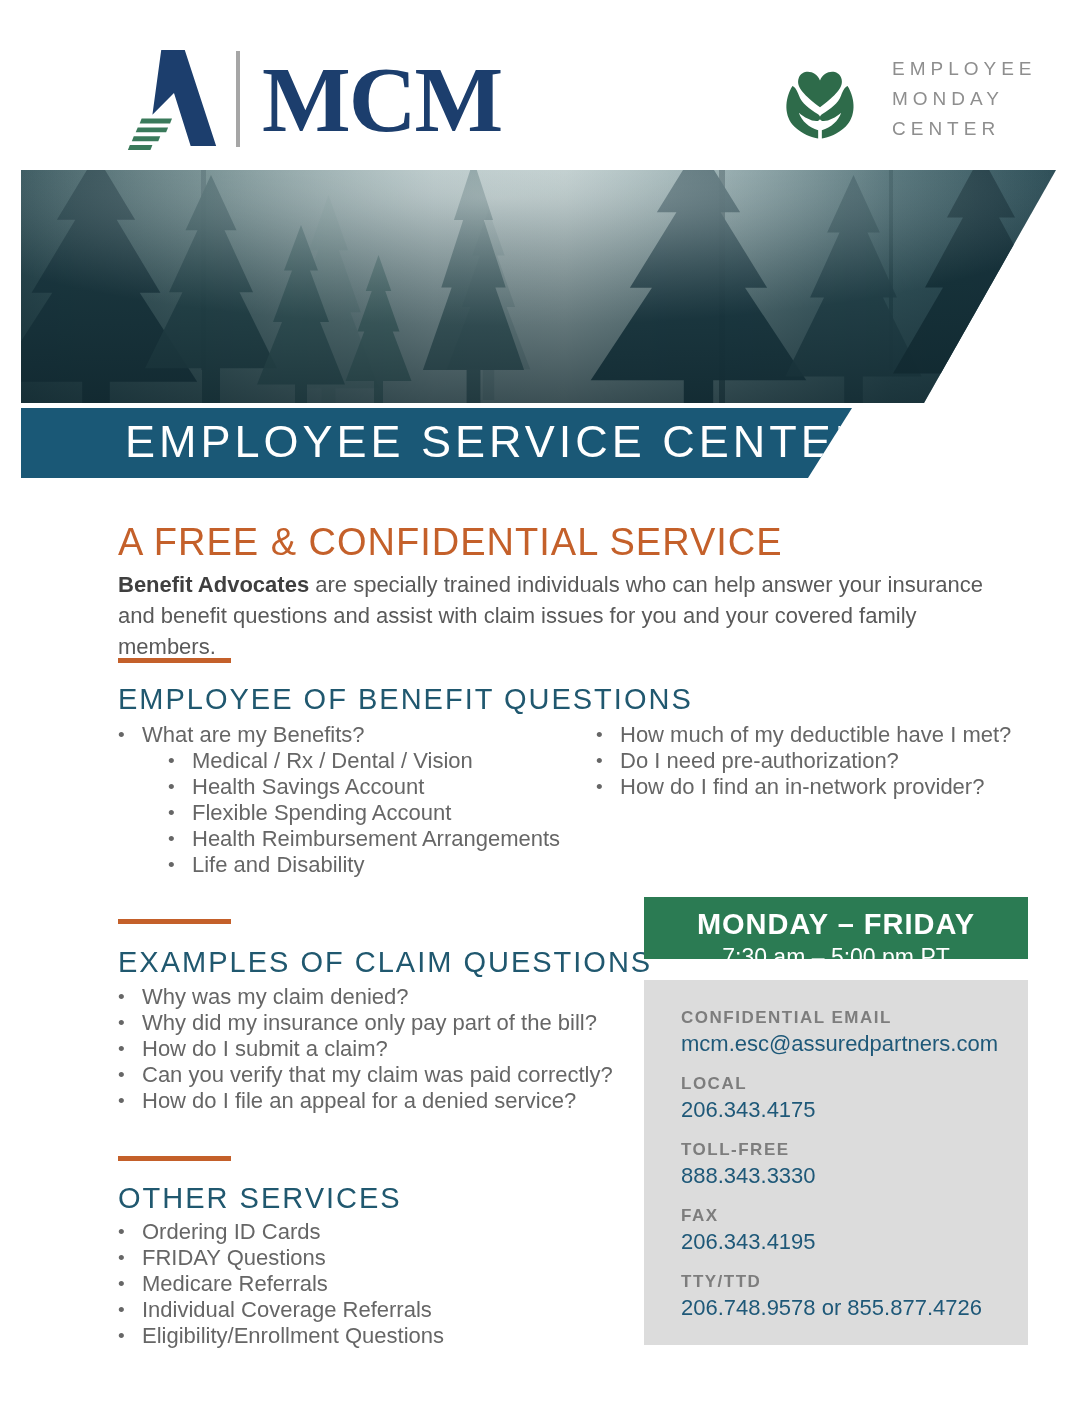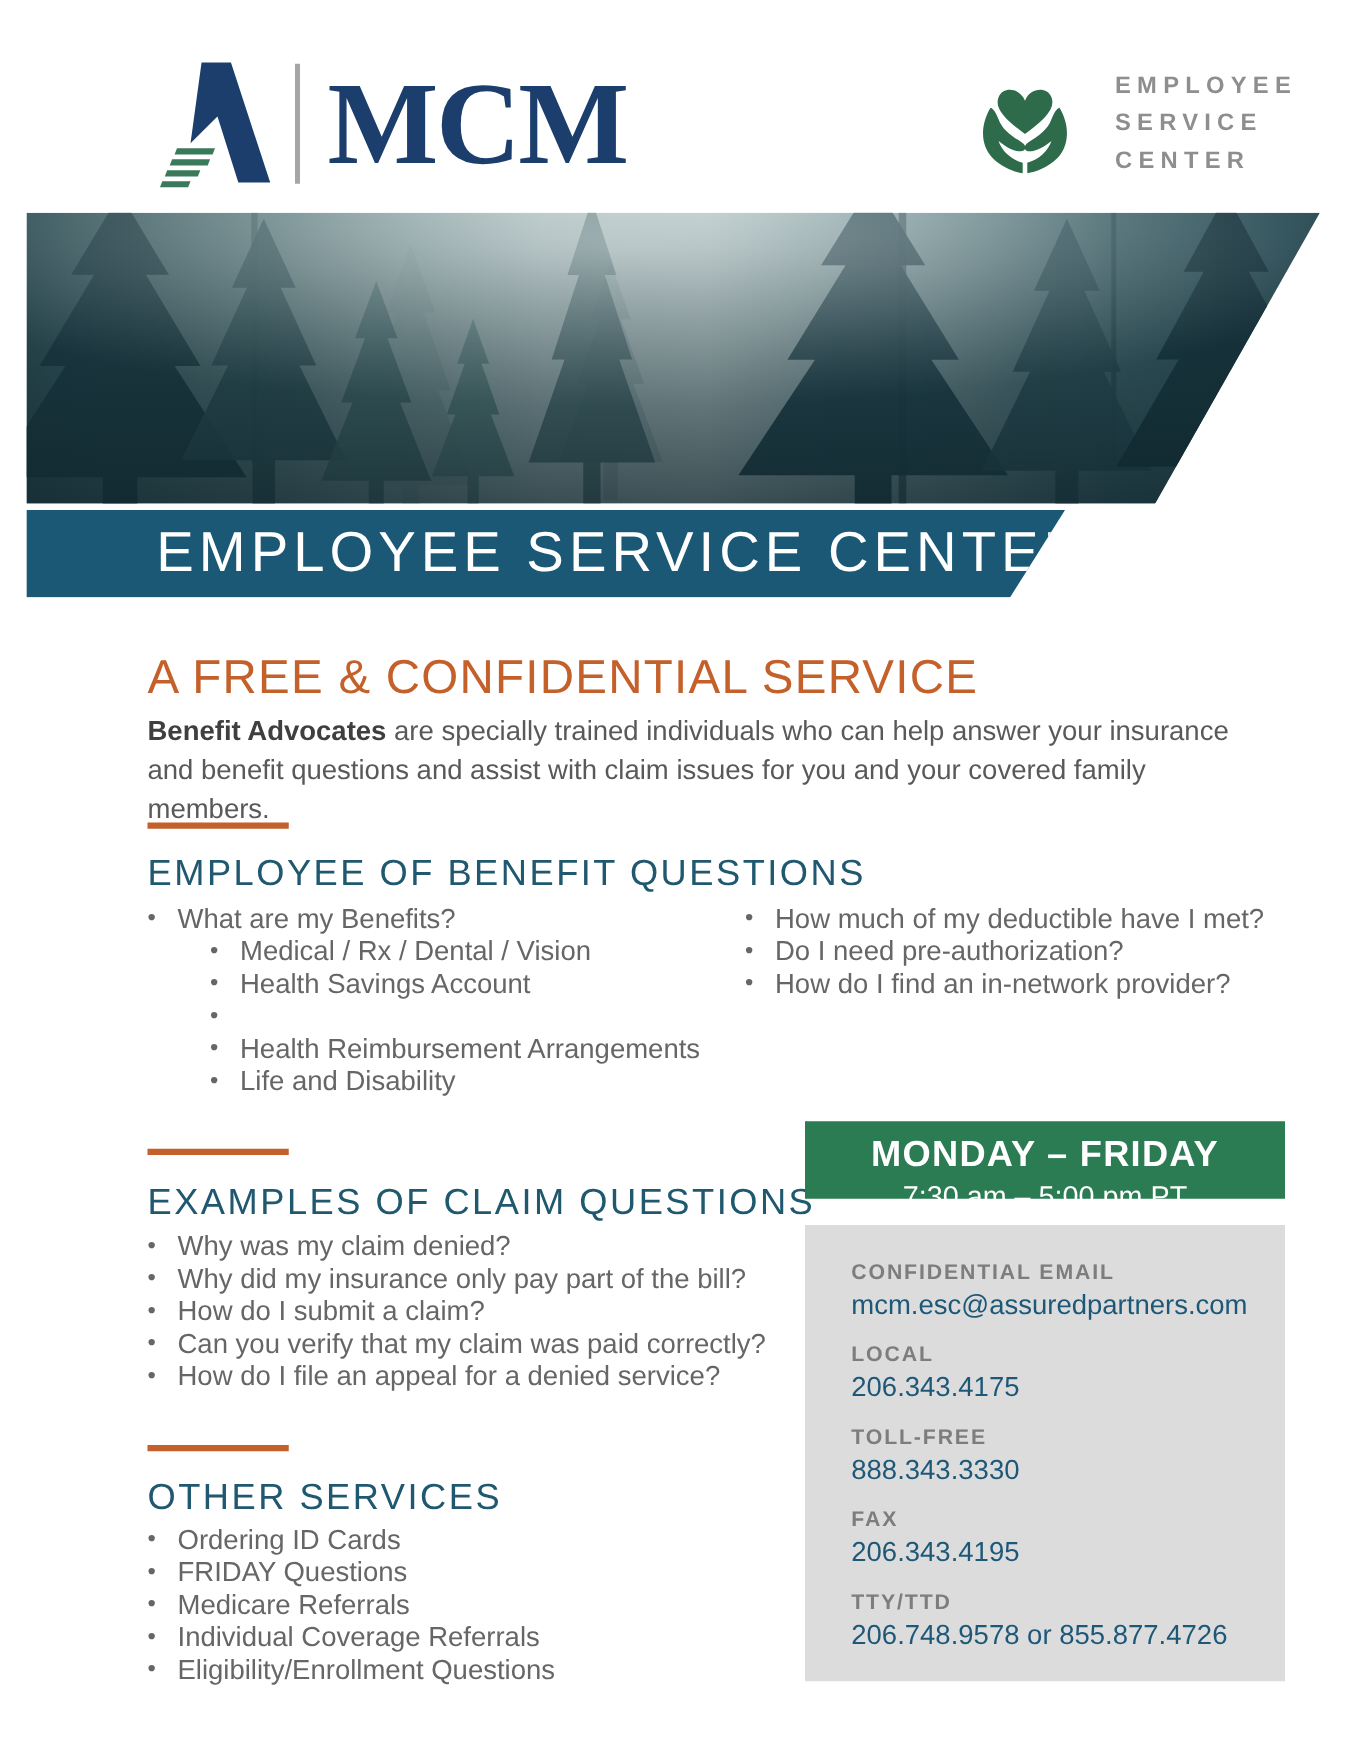--- a/index.html
+++ b/index.html
@@ -13,21 +13,21 @@
   .logo-a-svg { width:92px; height:102px; display:block; }
   .logo-bar { width:4px; height:96px; background:#a6a6a6; margin-left:17px; }
   .brand-word {
     font-family:"Liberation Serif", serif; font-weight:700; color:#1C3E6D;
     font-size:94px; line-height:100px; margin-left:22px; letter-spacing:-2px;
   }
   .esc-lockup { position:absolute; left:753px; top:52px; display:flex; align-items:center; }
   .esc-icon-svg { width:92px; height:94px; display:block; }
   .esc-lines { margin-left:26px; }
   .esc-line {
-    font-size:19px; font-weight:700; color:#8E8E8E; letter-spacing:5px; line-height:30px;
+    font-size:19px; font-weight:400; color:#8E8E8E; letter-spacing:5px; line-height:30px;
   }
 
   
   .hero {
     position:absolute; left:0; top:170px; width:1088px; height:233px;
     clip-path:polygon(0 0, 1035px 0, 903px 233px, 0 233px);
   }
   .hero svg { display:block; width:1088px; height:233px; }
 
   
@@ -108,21 +108,21 @@
   </div>
 
   <div class="esc-lockup">
     <svg class="esc-icon-svg" viewBox="0 0 100 100" aria-hidden="true">
       <path fill="#2E6B4A" d="M50,30 C54,19 69,17 73,27 C77,37 66,47 50,59 C34,47 23,37 27,27 C31,17 46,19 50,30 Z"></path>
       <path fill="#2E6B4A" d="M20,36 C11,51 11,69 22,80 C30,88 41,92 48,93 L48,84 C38,81 30,74 27,65 C33,70 40,74 46,74 C51,74 52,69 47,66 C39,61 30,55 27,46 C25,41 23,37 20,36 Z"></path>
       <path fill="#2E6B4A" d="M80,36 C89,51 89,69 78,80 C70,88 59,92 52,93 L52,84 C62,81 70,74 73,65 C67,70 60,74 54,74 C49,74 48,69 53,66 C61,61 70,55 73,46 C75,41 77,37 80,36 Z"></path>
     </svg>
     <div class="esc-lines">
       <div class="esc-line">EMPLOYEE</div>
-      <div class="esc-line">SERVICE</div>
+      <div class="esc-line">MONDAY</div>
       <div class="esc-line">CENTER</div>
     </div>
   </div>
 
   <div class="hero">
     <svg viewBox="0 0 1088 233" preserveAspectRatio="none" aria-hidden="true">
       <defs>
         <linearGradient id="sky" x1="0" y1="0" x2="1" y2="0">
           <stop offset="0" stop-color="#2e4e55"></stop>
           <stop offset="0.18" stop-color="#567578"></stop>
@@ -182,20 +182,21 @@
     <div class="li l2">
         <span class="dot">•</span>
         <span class="li-text">Medical / Rx / Dental / Vision</span>
       </div>
     <div class="li l2">
         <span class="dot">•</span>
         <span class="li-text">Health Savings Account</span>
       </div>
     <div class="li l2">
         <span class="dot">•</span>
+        <span class="li-text">Flexible Spending Account</span>
       </div>
     <div class="li l2">
         <span class="dot">•</span>
         <span class="li-text">Health Reimbursement Arrangements</span>
       </div>
     <div class="li l2">
         <span class="dot">•</span>
         <span class="li-text">Life and Disability</span>
       </div>
   </div>

